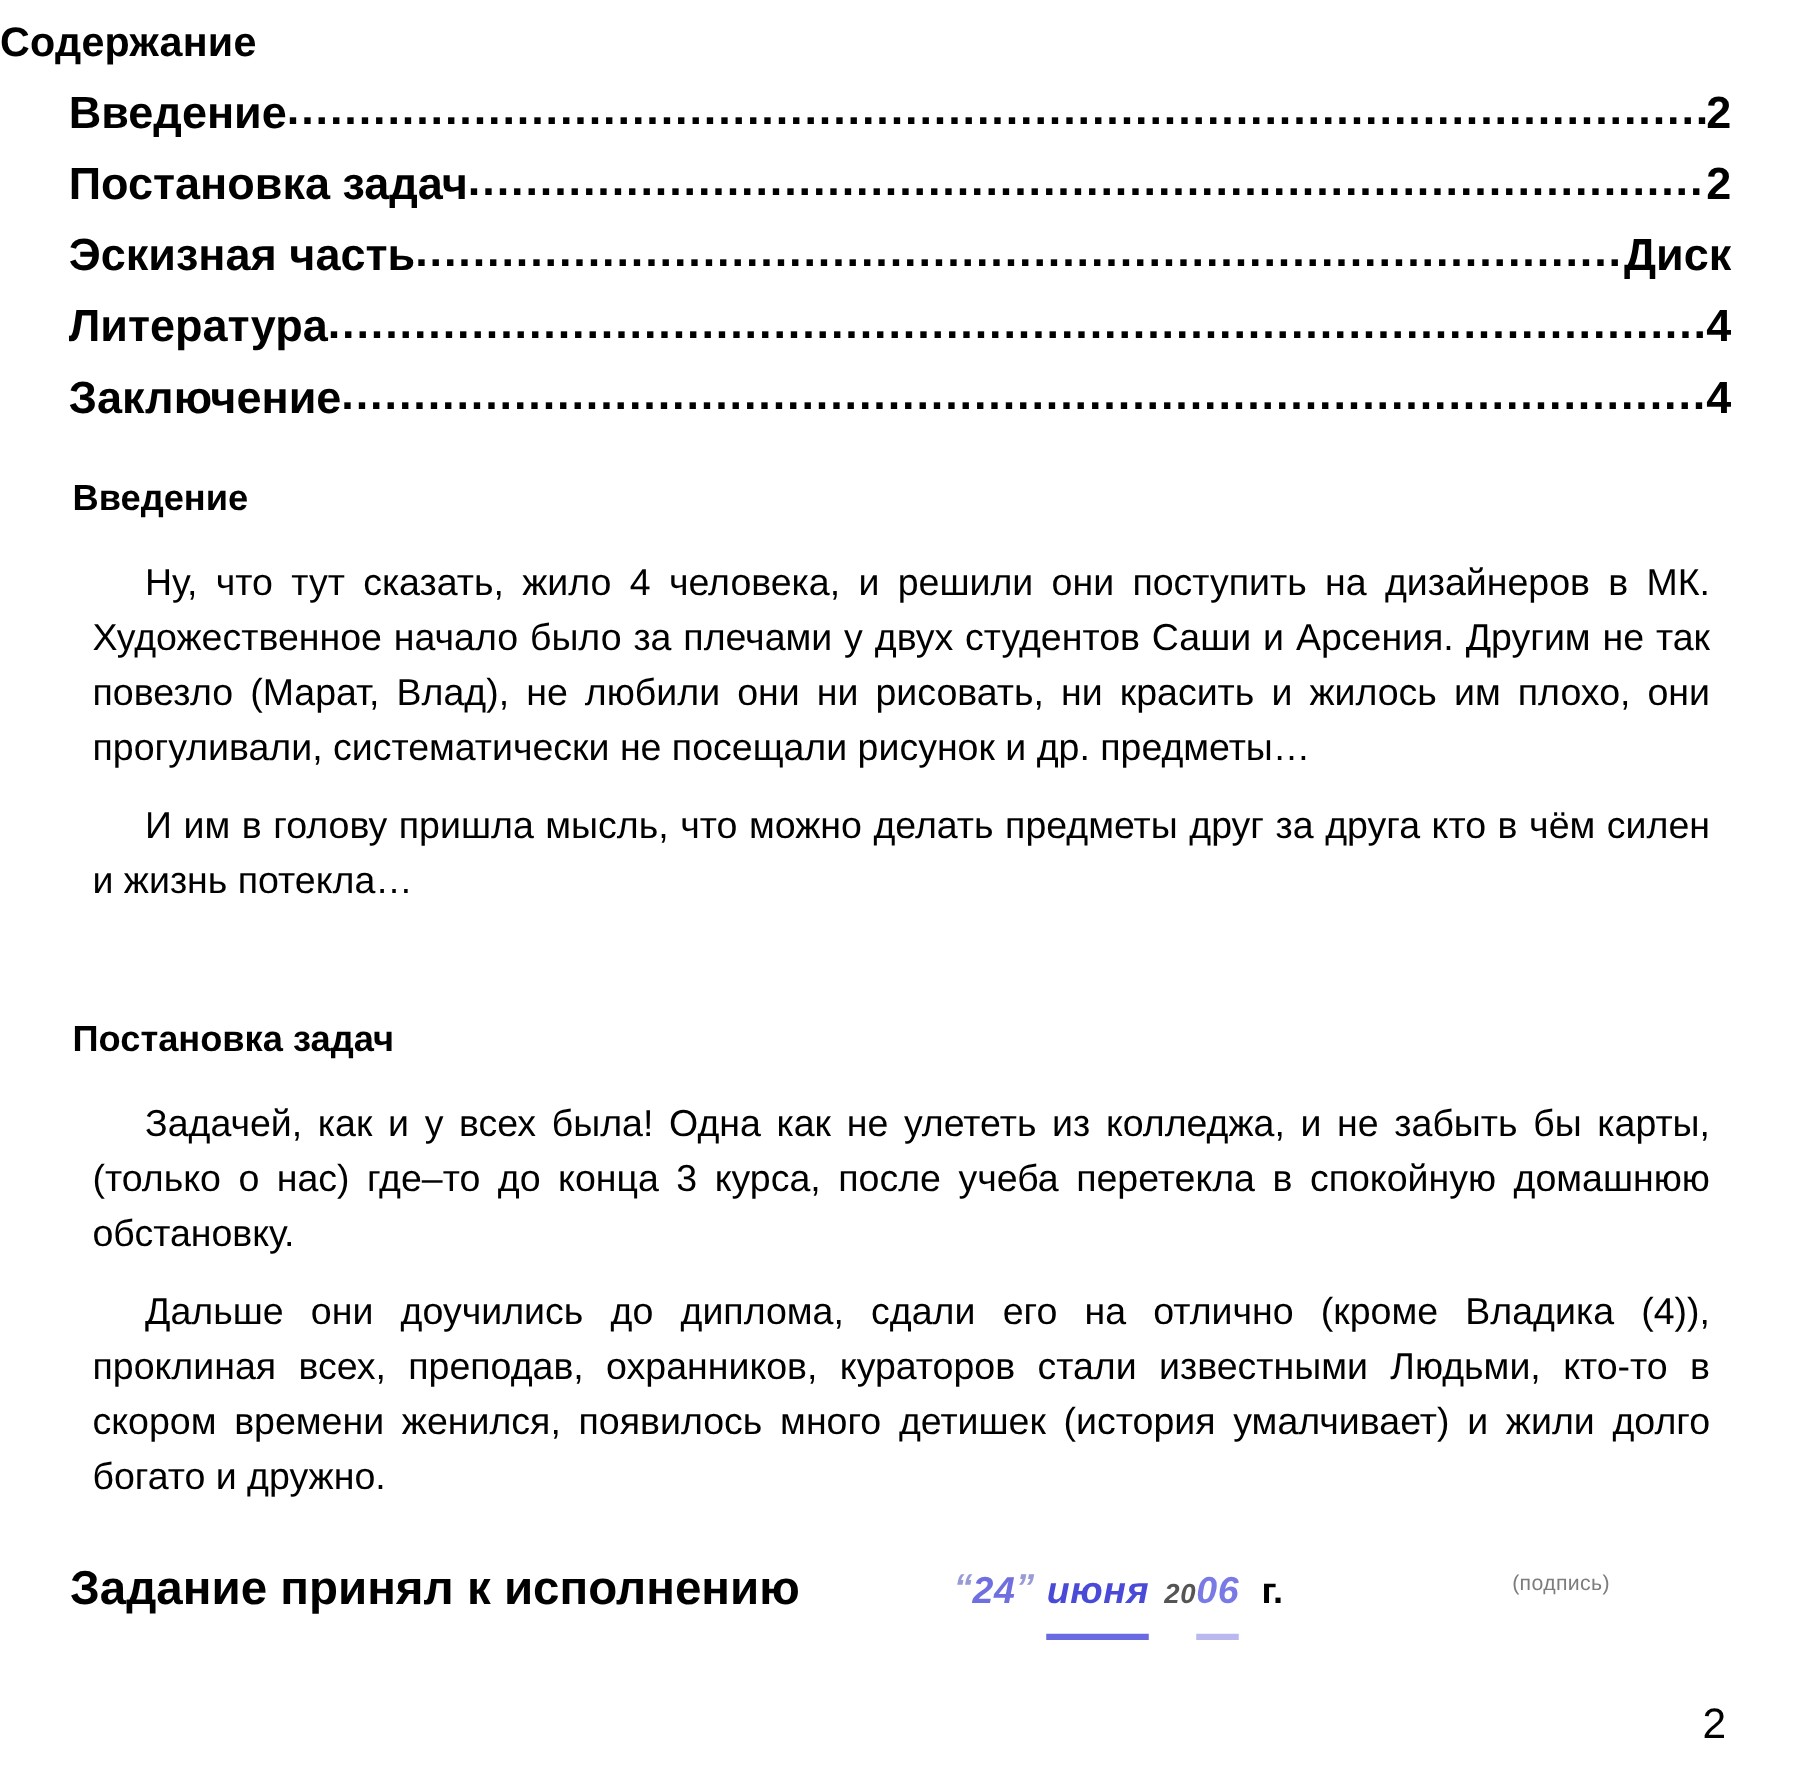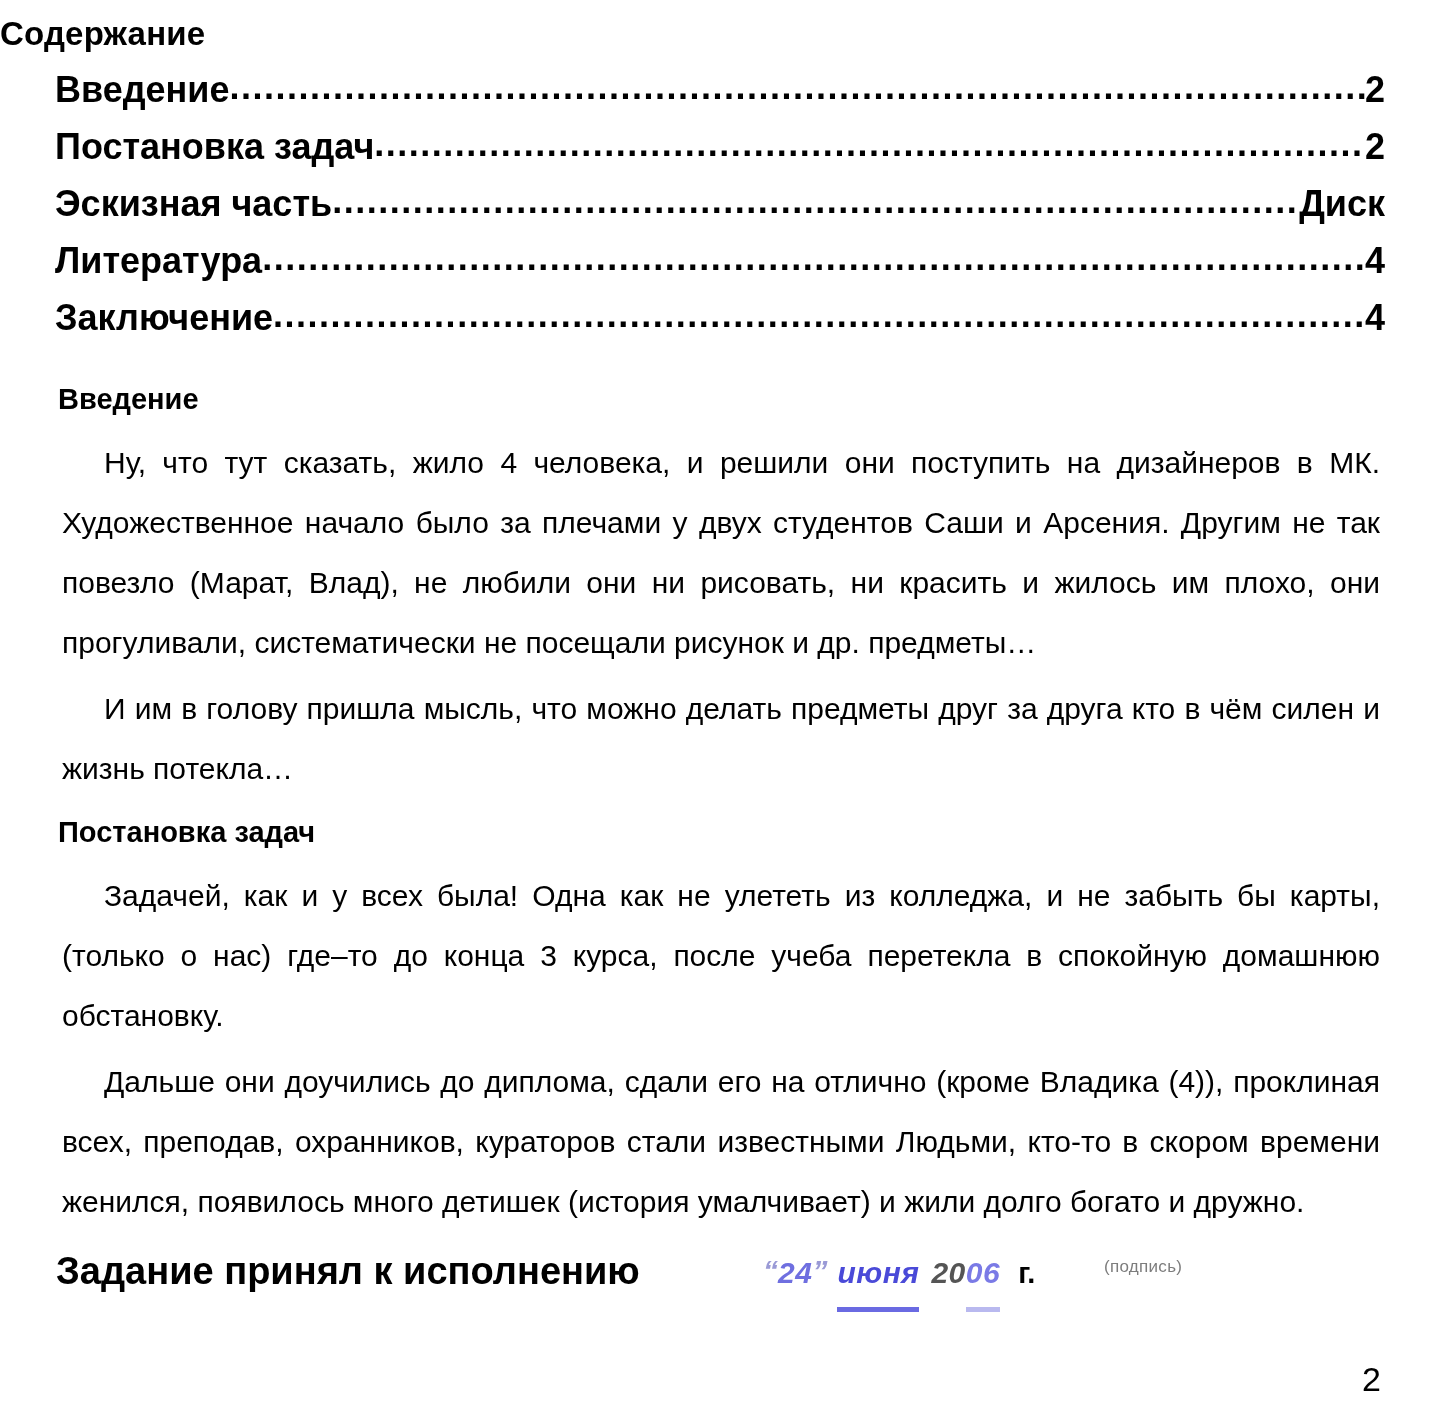--- a/index.html
+++ b/index.html
@@ -87,23 +87,23 @@
     line-height: 36px;
   }
 
   
   .body-block {
     position: absolute;
     left: 56px;
     width: 1330px;
   }
   p.para {
-    margin: 6px;
-    font-size: 30px;
-    line-height: 60px;
+    margin: 18px;
+    font-size: 30px;
+    line-height: 44px;
     text-align: justify;
     text-indent: 42px;
     hyphens: none;
   }
   p.para.last-line-left {
     text-align-last: left;
   }
 
   
   .sign-row {
@@ -151,21 +151,21 @@
     font-size: 30px;
     border-bottom: 5px solid #6a6ae2;
     padding-bottom: 18px;
     margin-left: 10px;
     letter-spacing: 0.5px;
   }
   .date-year-a {
     color: #555555;
     font-style: italic;
     font-weight: bold;
-    font-size: 30px;
+    font-size: 22px;
     margin-left: 12px;
     letter-spacing: 0.5px;
   }
   .date-year-b {
     color: #7a7ae6;
     font-style: italic;
     font-weight: bold;
     font-size: 30px;
     border-bottom: 5px solid #b9b9ef;
     padding-bottom: 18px;
@@ -176,21 +176,21 @@
     font-weight: bold;
     font-size: 29px;
     margin-left: 18px;
   }
 
   .signature-slot {
     position: absolute;
     left: 1048px;
     top: 8px;
     width: 184px;
-    text-align: left;
+    text-align: right;
   }
   .signature-rule {
     width: 184px;
     height: 0;
     margin-top: 38px;
     border-top: 4px solid #3a3a3a;
     opacity: 0.85;
   }
   .signature-caption {
     margin-top: 3px;

